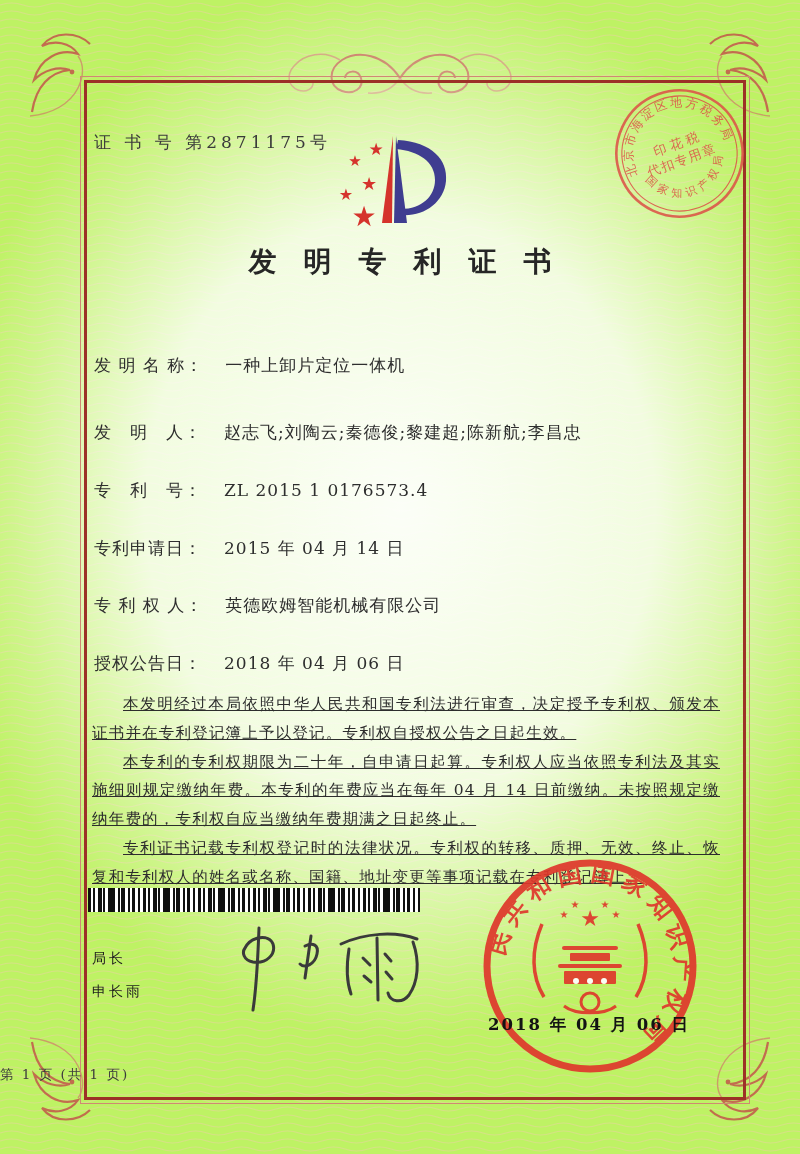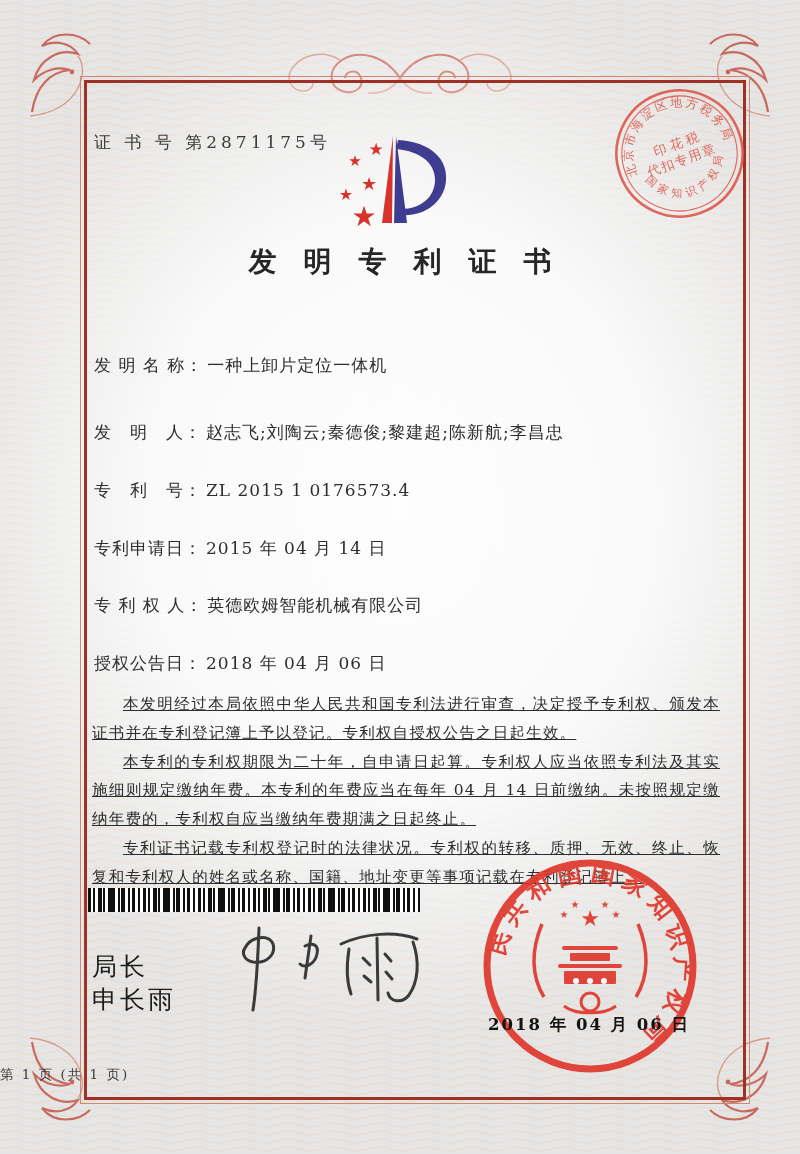--- a/index.html
+++ b/index.html
@@ -1,42 +1,42 @@
 <!DOCTYPE html>
 <html><head>
 <meta charset="utf-8">
 <style>
   html,body{margin:0;padding:0;background:#ffffff;}
-  .page{position:relative;width:800px;height:1154px;background:#e5e5e5;overflow:hidden;
+  .page{position:relative;width:800px;height:1154px;background:#bef264;overflow:hidden;
         font-family:"DejaVu Serif", serif;}
   .deco{position:absolute;left:0;top:0;z-index:0;}
   .wash{position:absolute;inset:0;z-index:1;pointer-events:none;
         background:radial-gradient(ellipse 58% 46% at 50% 44%,
           rgba(255,255,255,.95) 0%, rgba(255,255,255,.8) 55%,
           rgba(255,255,255,.25) 84%, rgba(255,255,255,0) 100%);}
   .frame-outer{position:absolute;left:80px;top:76px;width:668px;height:1026px;
         border:1px solid #cf8973;z-index:2;}
   .frame-inner{position:absolute;left:3px;top:3px;right:3px;bottom:3px;
         border:3px solid #9c3127;}
   .content{position:absolute;inset:0;z-index:3;}
   .cert-no{position:absolute;left:94px;top:131px;font-size:17px;letter-spacing:4px;color:#3a3a3a;white-space:nowrap;}
   .title{position:absolute;left:0;top:243px;width:800px;text-align:center;
         font-size:28px;font-weight:600;letter-spacing:27px;padding-left:27px;
         box-sizing:border-box;color:#262626;}
   .field{position:absolute;left:94px;font-size:17px;color:#2e2e2e;letter-spacing:1px;white-space:nowrap;}
-  .flabel{margin-right:4px;}
+  .flabel{margin-right:22px;}
   .paras{position:absolute;left:92px;top:690px;width:628px;font-size:15.5px;
         line-height:28.8px;letter-spacing:1.2px;color:#2d2d2d;text-align:justify;text-decoration:underline;}
   .paras p{margin:0;text-indent:2em;}
   .barcode{position:absolute;left:88px;top:888px;width:332px;height:24px;background-color:#fff;
         background-image:
           repeating-linear-gradient(90deg,#101010 0 2px,rgba(0,0,0,0) 2px 5px),
           repeating-linear-gradient(90deg,#101010 0 3px,rgba(0,0,0,0) 3px 11px);}
   .official{position:absolute;left:92px;font-family:"DejaVu Sans", sans-serif;
-        font-size:25px;letter-spacing:3px;color:#1c1c1c;}
+        font-size:14px;letter-spacing:3px;color:#1c1c1c;}
   .sig{position:absolute;left:225px;top:922px;}
   .seal{position:absolute;left:478px;top:854px;opacity:.92;}
   .seal-date{position:absolute;left:488px;top:1014px;font-size:16.5px;letter-spacing:2px;
         color:#131313;font-weight:600;white-space:nowrap;z-index:4;}
   .tax-stamp{position:absolute;left:612px;top:86px;opacity:.88;}
   .footer{position:absolute;left:0;top:1066px;width:800px;text-align:left;
         font-size:13.5px;letter-spacing:2px;color:#3c3c3c;}
   .logo{position:absolute;left:334px;top:128px;}
 </style>
 </head>

